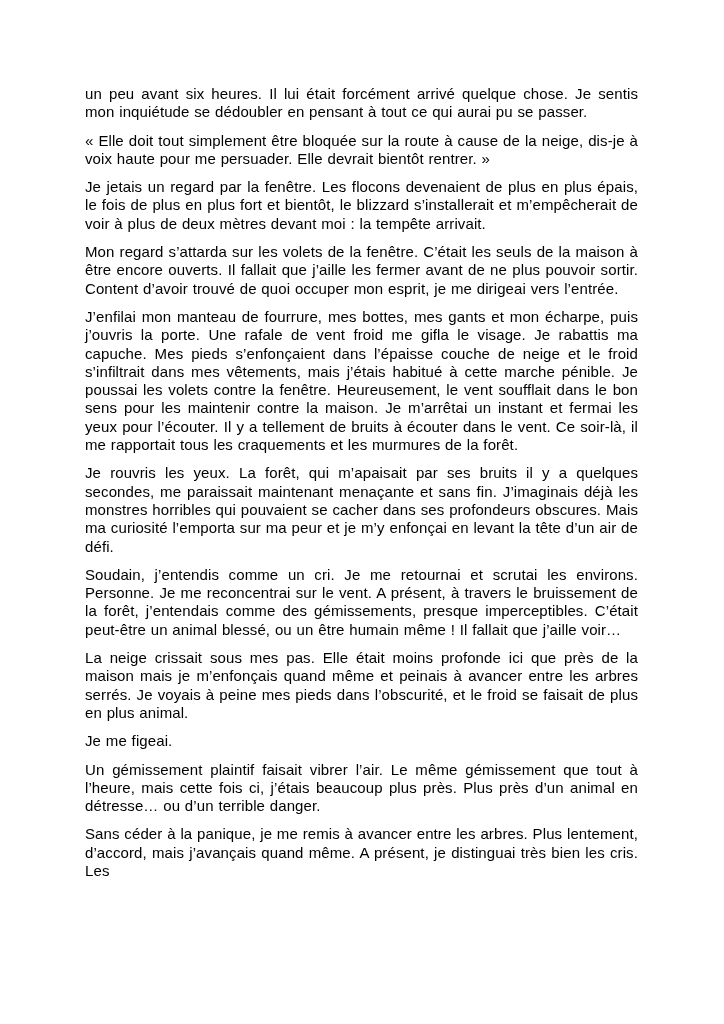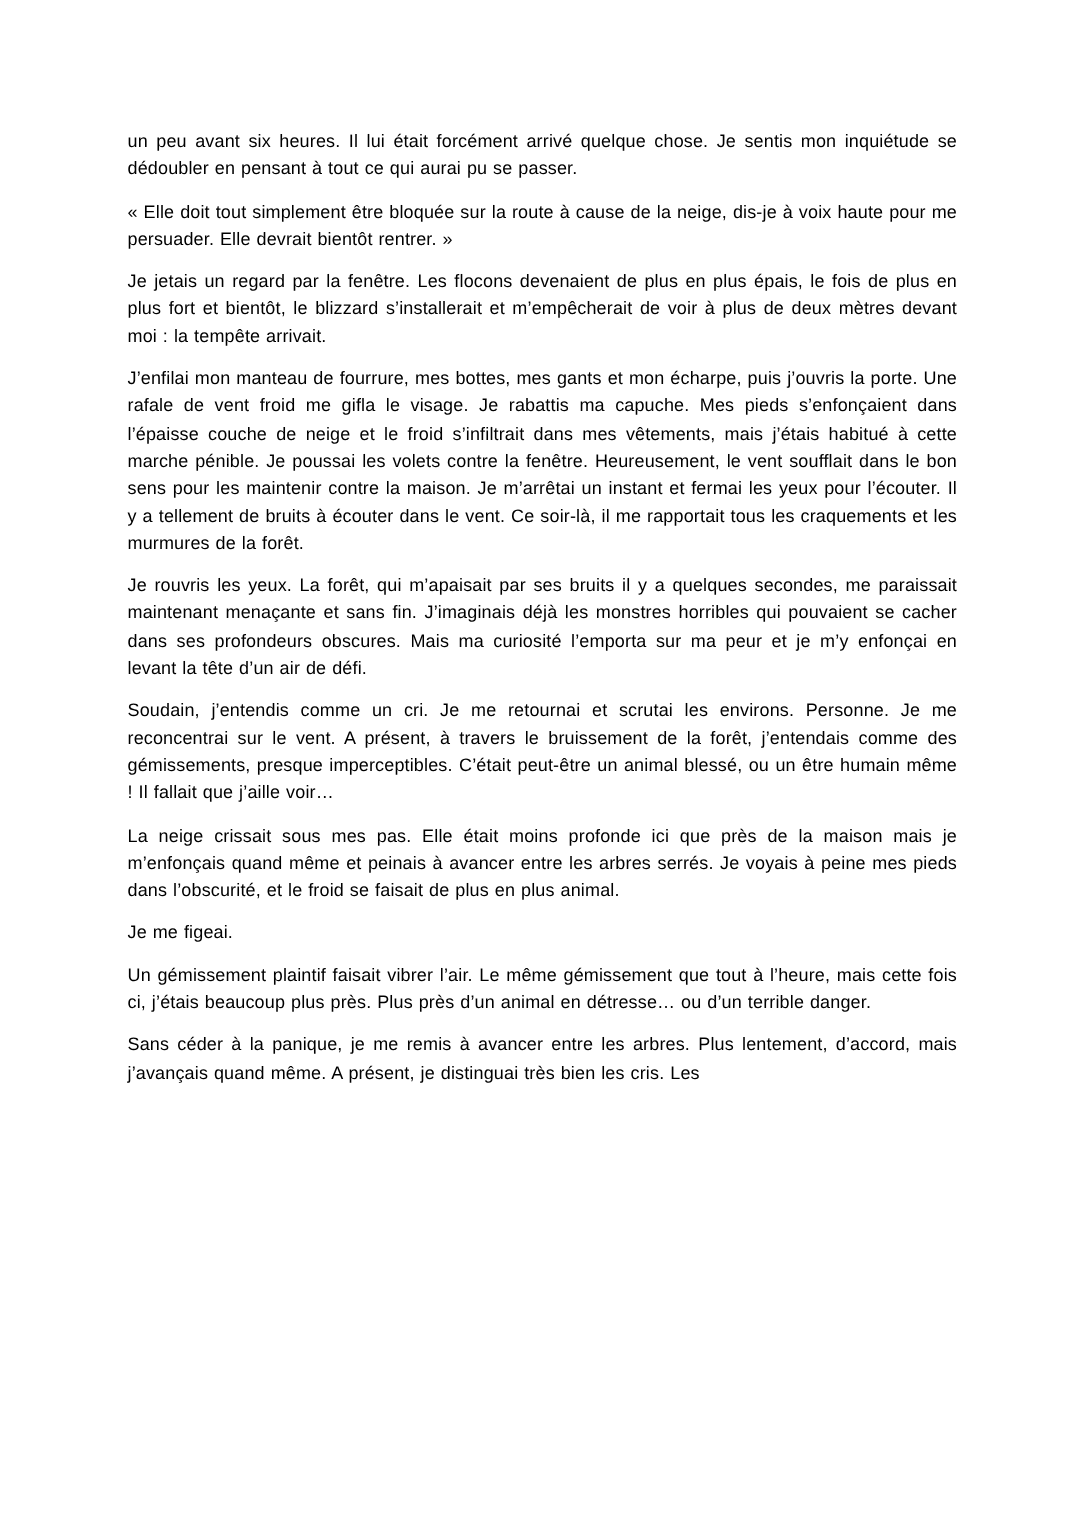--- a/index.html
+++ b/index.html
@@ -15,35 +15,36 @@
   }
   .page {
     box-sizing: border-box;
     width: 724px;
     height: 1024px;
     padding: 85px 86px 60px 85px;
     background: #ffffff;
   }
   .page p.para {
     margin: 0 0 10px 0;
-    font-size: 12px;
+    font-size: 15px;
     line-height: 18.3px;
     color: #000000;
     text-align: justify;
     letter-spacing: 0.1px;
     word-spacing: 0.5px;
   }
 </style>
 </head>
 <body>
 
 <div class="page">
   <p class="para">un peu avant six heures. Il lui était forcément arrivé quelque chose. Je sentis mon inquiétude se dédoubler en pensant à tout ce qui aurai pu se passer.</p>
   <p class="para">« Elle doit tout simplement être bloquée sur la route à cause de la neige, dis-je à voix haute pour me persuader. Elle devrait bientôt rentrer. »</p>
   <p class="para">Je jetais un regard par la fenêtre. Les flocons devenaient de plus en plus épais, le fois de plus en plus fort et bientôt, le blizzard s’installerait et m’empêcherait de voir à plus de deux mètres devant moi : la tempête arrivait.</p>
+  <p class="para">Mon regard s’attarda sur les volets de la fenêtre. C’était les seuls de la maison à être encore ouverts. Il fallait que j’aille les fermer avant de ne plus pouvoir sortir. Content d’avoir trouvé de quoi occuper mon esprit, je me dirigeai vers l’entrée.</p>
   <p class="para">J’enfilai mon manteau de fourrure, mes bottes, mes gants et mon écharpe, puis j’ouvris la porte. Une rafale de vent froid me gifla le visage. Je rabattis ma capuche. Mes pieds s’enfonçaient dans l’épaisse couche de neige et le froid s’infiltrait dans mes vêtements, mais j’étais habitué à cette marche pénible. Je poussai les volets contre la fenêtre. Heureusement, le vent soufflait dans le bon sens pour les maintenir contre la maison. Je m’arrêtai un instant et fermai les yeux pour l’écouter. Il y a tellement de bruits à écouter dans le vent. Ce soir-là, il me rapportait tous les craquements et les murmures de la forêt.</p>
   <p class="para">Je rouvris les yeux. La forêt, qui m’apaisait par ses bruits il y a quelques secondes, me paraissait maintenant menaçante et sans fin. J’imaginais déjà les monstres horribles qui pouvaient se cacher dans ses profondeurs obscures. Mais ma curiosité l’emporta sur ma peur et je m’y enfonçai en levant la tête d’un air de défi.</p>
   <p class="para">Soudain, j’entendis comme un cri. Je me retournai et scrutai les environs. Personne. Je me reconcentrai sur le vent.  A présent, à travers le bruissement de la forêt, j’entendais comme des gémissements, presque imperceptibles. C’était peut-être un animal blessé, ou un être humain même ! Il fallait que j’aille voir…</p>
   <p class="para">La neige crissait sous mes pas. Elle était moins profonde ici que près de la maison mais je m’enfonçais quand même et peinais à avancer entre les arbres serrés. Je voyais à peine mes pieds dans l’obscurité, et le froid se faisait de plus en plus animal.</p>
   <p class="para">Je me figeai.</p>
   <p class="para">Un gémissement plaintif faisait vibrer l’air. Le même gémissement que tout à l’heure, mais cette fois ci, j’étais beaucoup plus près. Plus près d’un animal en détresse… ou d’un terrible danger.</p>
   <p class="para">Sans céder à la panique, je me remis à avancer entre les arbres. Plus lentement, d’accord, mais j’avançais quand même. A présent, je distinguai très bien les cris. Les</p>
 </div>
 
 </body></html>

